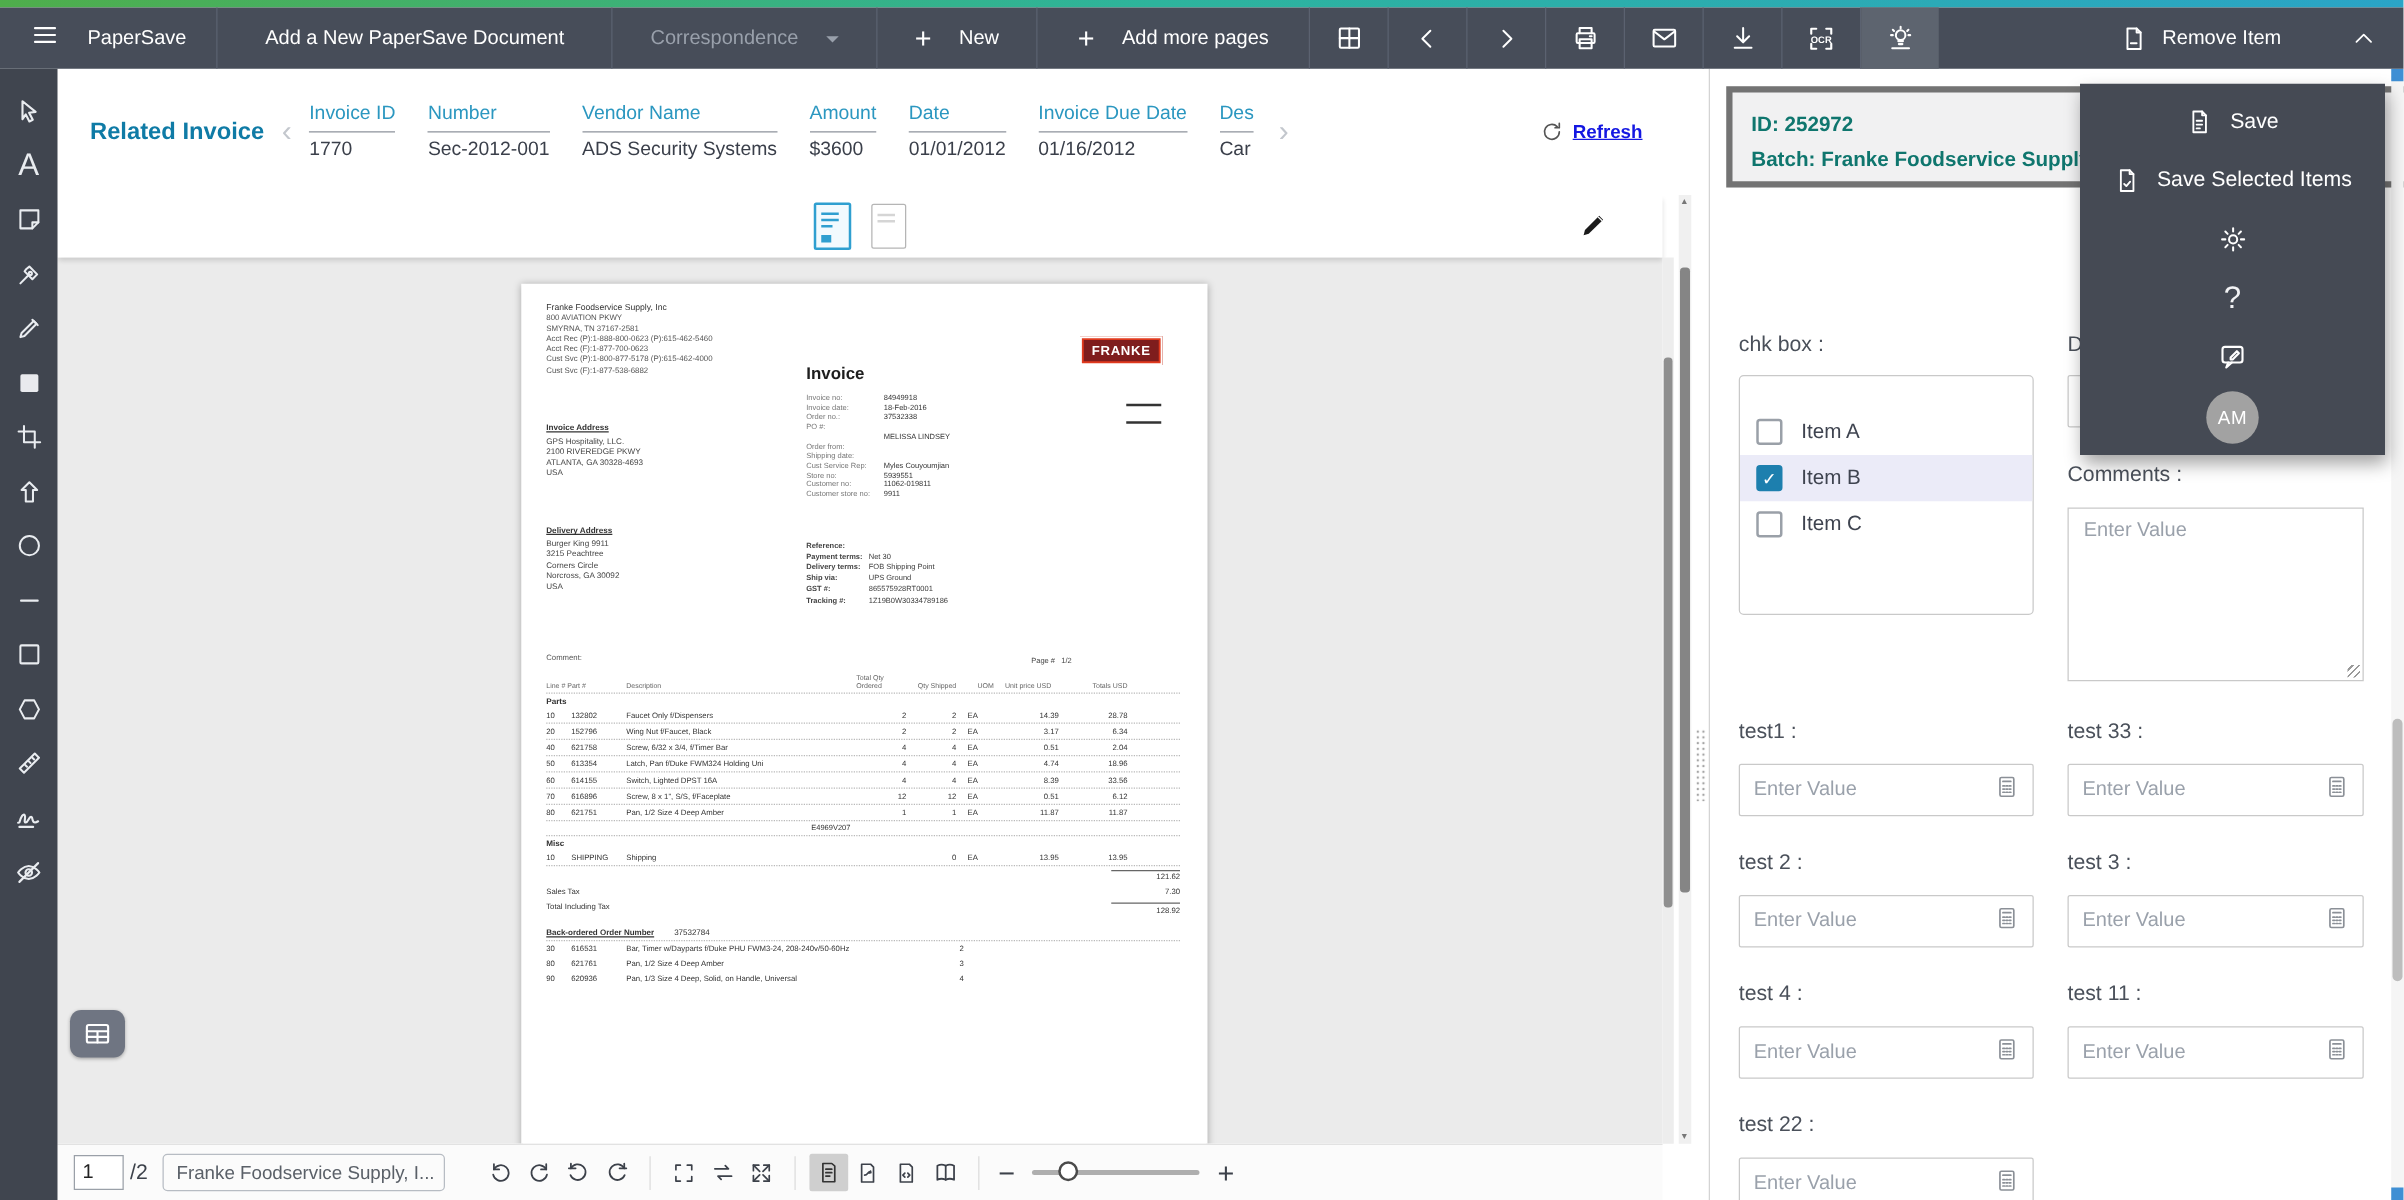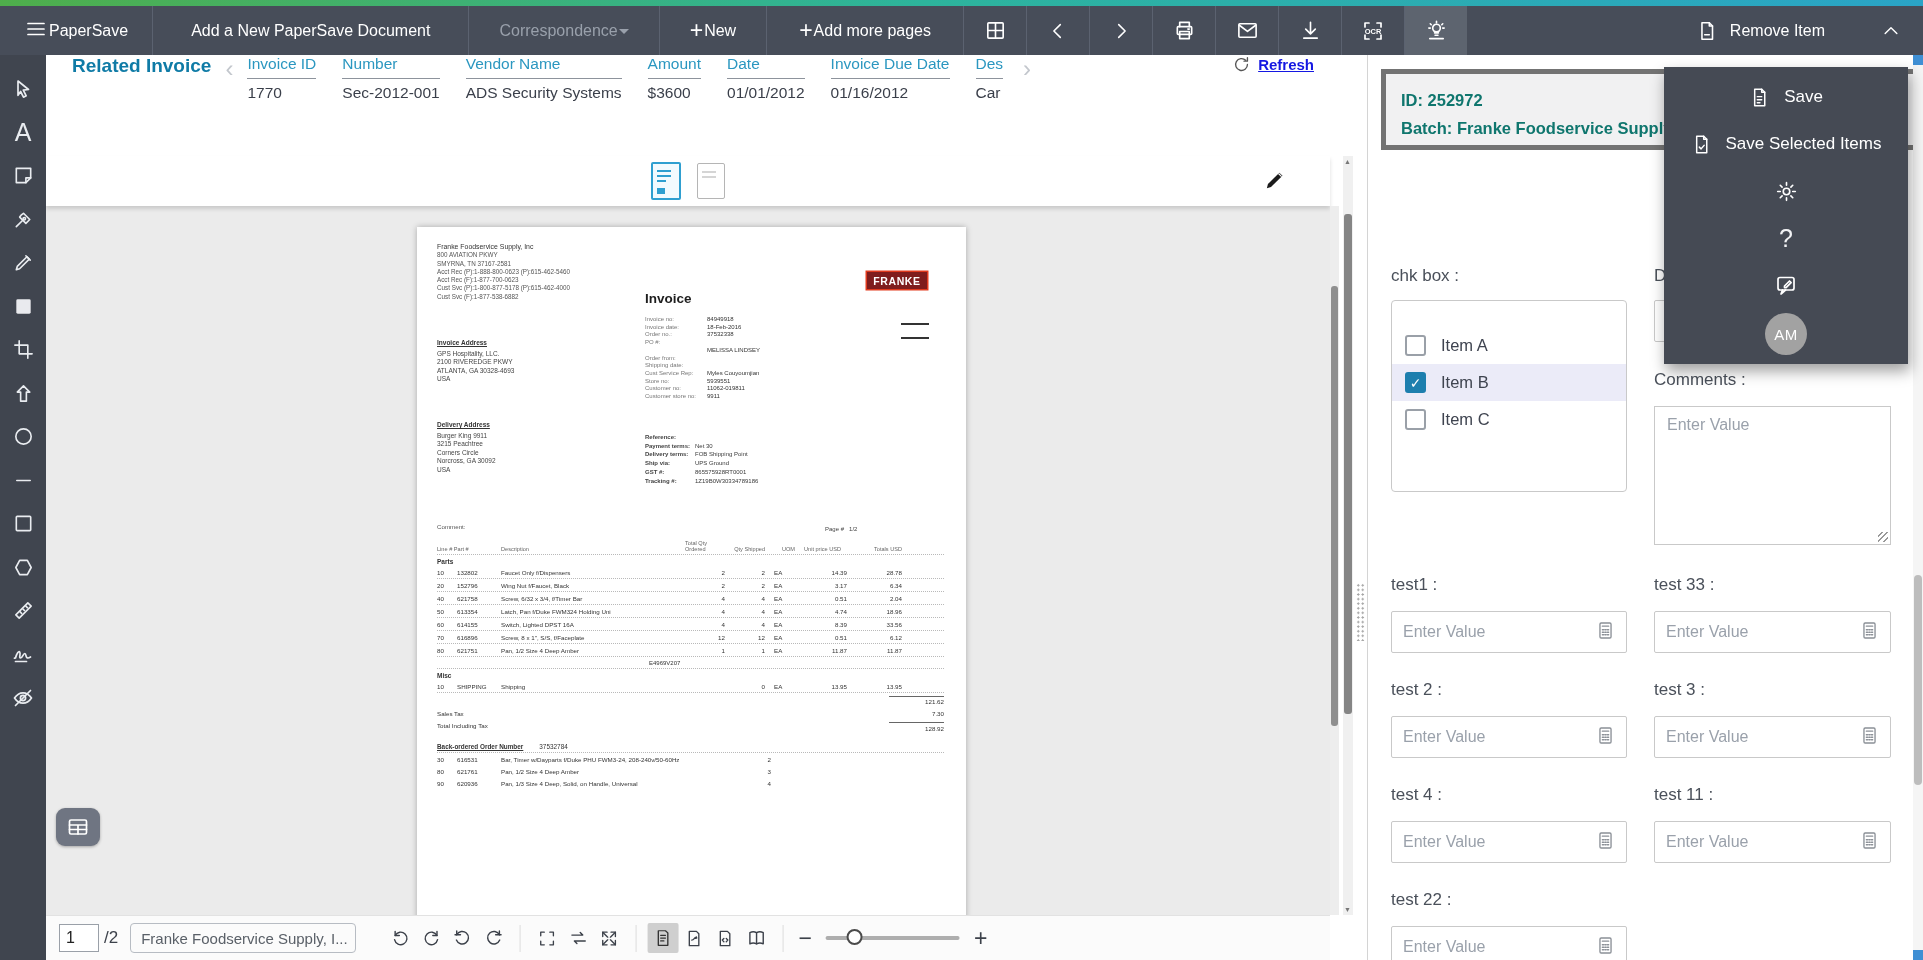--- a/index.html
+++ b/index.html
@@ -5,32 +5,32 @@
   html,body{margin:0;padding:0;background:#ddd}
   #root{position:relative;width:1923px;height:960px;background:#fff;overflow:hidden;
         font-family:"Liberation Sans",sans-serif;-webkit-font-smoothing:antialiased}
   .svgi{stroke:currentColor;fill:none;stroke-width:1.7;stroke-linecap:round;stroke-linejoin:round}
 
   
   .accent{position:absolute;left:0;top:0;width:100%;height:6px;
           background:linear-gradient(90deg,#4fae4b,#2db49c 48%,#2aa4c7)}
   .topbar{position:absolute;left:0;top:6px;width:100%;height:49px;background:#474d59;
           display:flex;align-items:stretch;color:#fff;z-index:10}
-  .tb-item{display:flex;align-items:center;gap:1px;padding:0 24px;font-size:16px;white-space:nowrap;cursor:default}
+  .tb-item{display:flex;align-items:center;gap:22px;padding:0 24px;font-size:16px;white-space:nowrap;cursor:default}
   .tb-sep{width:1px;background:#5b6270}
   .tb-icon{width:62px;padding:0;justify-content:center}
   .tb-icon.active{background:#5d646f}
   .muted{color:#99a0ab}
   .caret{width:0;height:0;border:5px solid transparent;border-top-color:#99a0ab;margin-top:6px}
   .plus{font-size:23px;font-weight:300;line-height:0;margin-top:-2px}
   .tb-push{margin-left:auto}
 
   
   .header-row{position:absolute;left:46px;top:55px;width:1284px;height:101px;background:#fff;
-              display:flex;align-items:flex-start;padding:0 16px 0 26px;box-sizing:border-box;z-index:1}
+              display:flex;align-items:center;padding:0 16px 0 26px;box-sizing:border-box;z-index:1}
   .hr-title{font-size:19px;font-weight:700;color:#0f7ba6;white-space:nowrap}
   .hr-chev{color:#c3c7cd;font-size:24px;margin:0 14px;font-weight:400}
   .hr-cols{display:flex;gap:26px;overflow:hidden}
   .hr-col{flex:none}
   .hr-col .lbl{font-size:15.5px;color:#2b97c0;padding-bottom:5px;border-bottom:1px solid #8d939c;
                margin-bottom:5px;white-space:nowrap}
   .hr-col .val{font-size:15.5px;color:#3a3f4a;white-space:nowrap}
   .refresh{margin-left:auto;display:flex;align-items:center;gap:7px;color:#4a4f58}
   .refresh a{color:#1417e2;font-weight:700;font-size:15px;text-decoration:underline;cursor:pointer}
 

